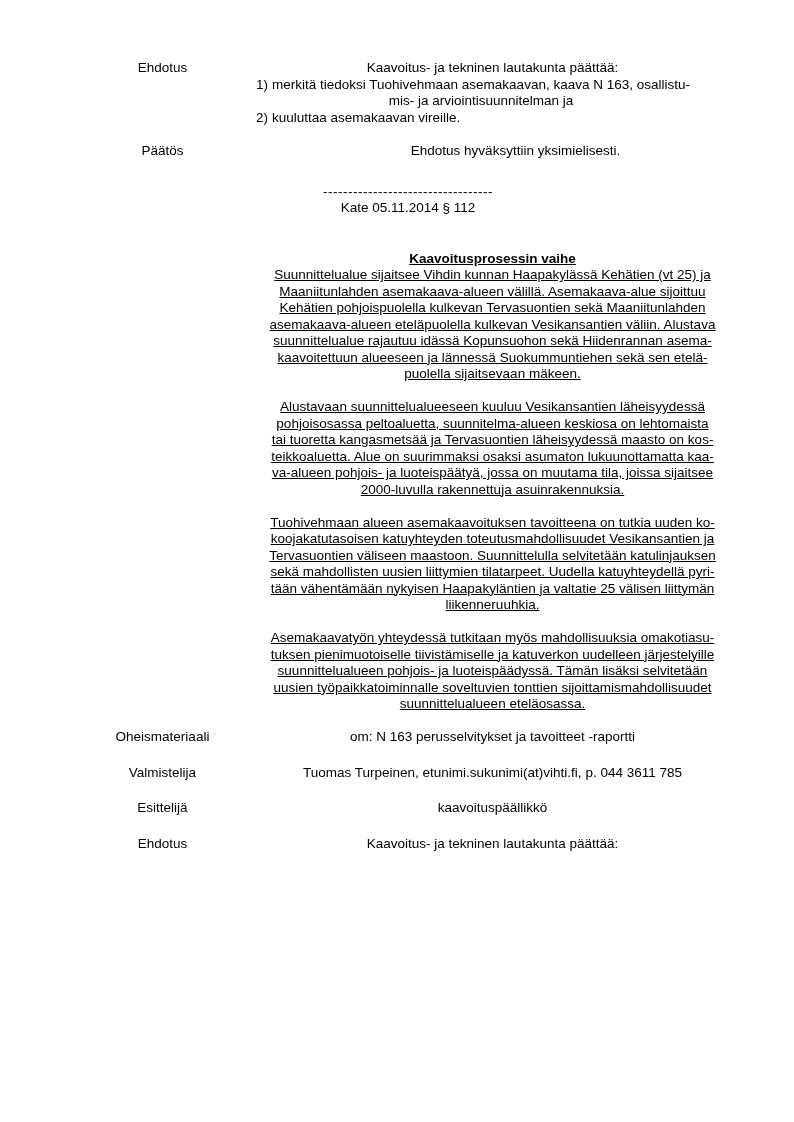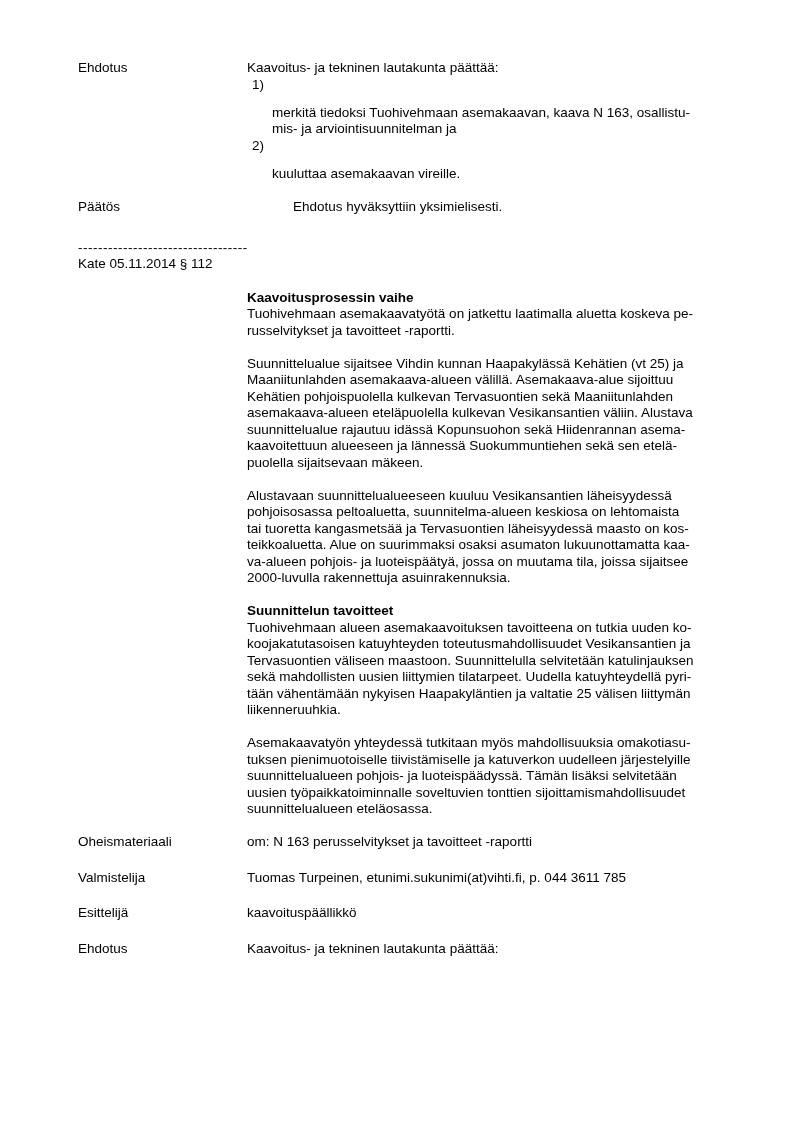--- a/index.html
+++ b/index.html
@@ -15,49 +15,51 @@
     line-height: 16.5px;
     color: #000000;
     overflow: hidden;
   }
   .page {
     box-sizing: border-box;
     width: 794px;
     height: 1122px;
     padding: 60px 56px 0 78px;
     background: #ffffff;
+    text-align: center;
   }
   .row {
     display: flex;
     align-items: flex-start;
   }
   .row .label {
     flex: 0 0 169px;
     width: 169px;
   }
   .row .body {
     flex: 1 1 auto;
     max-width: 494px;
   }
-  .lines { white-space: pre-line; margin-top: 28px; }
+  .lines { white-space: pre-line; }
   .list-item {
     display: flex;
     padding-left: 5px;
   }
   .list-item .num {
     flex: 0 0 20px;
     width: 20px;
   }
   .mt-blank   { margin-top: 17px; gap: 46px; }   
   .separator  { margin-top: 24px; letter-spacing: 0.5px; }
   .section-ref{ }
   .content {
     margin-left: 169px;
     max-width: 494px;
-    margin-top: 17px;
+    margin-top: 34px;
+    text-decoration: underline;
   }
   .content .h {
     margin: 0;
     font-size: 13.5px;
     line-height: 16.5px;
     font-weight: bold;
   }
   .content .p {
     margin: 0 0 16.5px 0;
   }
@@ -89,38 +91,35 @@
     <div class="label">Päätös</div>
     <div class="body">Ehdotus hyväksyttiin yksimielisesti.</div>
   </div>
 
   <div class="separator">----------------------------------</div>
 
   <div class="section-ref">Kate 05.11.2014 § 112</div>
 
   <div class="content">
     <h3 class="h">Kaavoitusprosessin vaihe</h3>
-    <p class="p lines">Tuohivehmaan asemakaavatyötä on jatkettu laatimalla aluetta koskeva pe-
-russelvitykset ja tavoitteet -raportti.</p>
 
     <p class="p lines">Suunnittelualue sijaitsee Vihdin kunnan Haapakylässä Kehätien (vt 25) ja
 Maaniitunlahden asemakaava-alueen välillä. Asemakaava-alue sijoittuu
 Kehätien pohjoispuolella kulkevan Tervasuontien sekä Maaniitunlahden
 asemakaava-alueen eteläpuolella kulkevan Vesikansantien väliin. Alustava
 suunnittelualue rajautuu idässä Kopunsuohon sekä Hiidenrannan asema-
 kaavoitettuun alueeseen ja lännessä Suokummuntiehen sekä sen etelä-
 puolella sijaitsevaan mäkeen.</p>
     <p class="p lines">Alustavaan suunnittelualueeseen kuuluu Vesikansantien läheisyydessä
 pohjoisosassa peltoaluetta, suunnitelma-alueen keskiosa on lehtomaista
 tai tuoretta kangasmetsää ja Tervasuontien läheisyydessä maasto on kos-
 teikkoaluetta. Alue on suurimmaksi osaksi asumaton lukuunottamatta kaa-
 va-alueen pohjois- ja luoteispäätyä, jossa on muutama tila, joissa sijaitsee
 2000-luvulla rakennettuja asuinrakennuksia.</p>
 
-    <h3 class="h">Suunnittelun tavoitteet</h3>
     <p class="p lines">Tuohivehmaan alueen asemakaavoituksen tavoitteena on tutkia uuden ko-
 koojakatutasoisen katuyhteyden toteutusmahdollisuudet Vesikansantien ja
 Tervasuontien väliseen maastoon. Suunnittelulla selvitetään katulinjauksen
 sekä mahdollisten uusien liittymien tilatarpeet. Uudella katuyhteydellä pyri-
 tään vähentämään nykyisen Haapakyläntien ja valtatie 25 välisen liittymän
 liikenneruuhkia.</p>
     <p class="p lines">Asemakaavatyön yhteydessä tutkitaan myös mahdollisuuksia omakotiasu-
 tuksen pienimuotoiselle tiivistämiselle ja katuverkon uudelleen järjestelyille
 suunnittelualueen pohjois- ja luoteispäädyssä. Tämän lisäksi selvitetään
 uusien työpaikkatoiminnalle soveltuvien tonttien sijoittamismahdollisuudet

